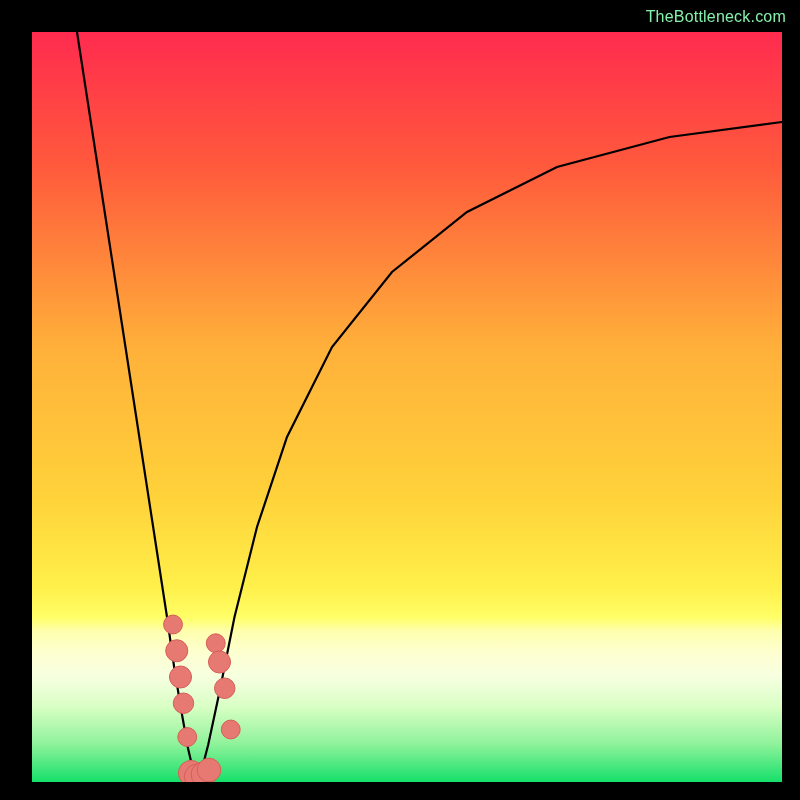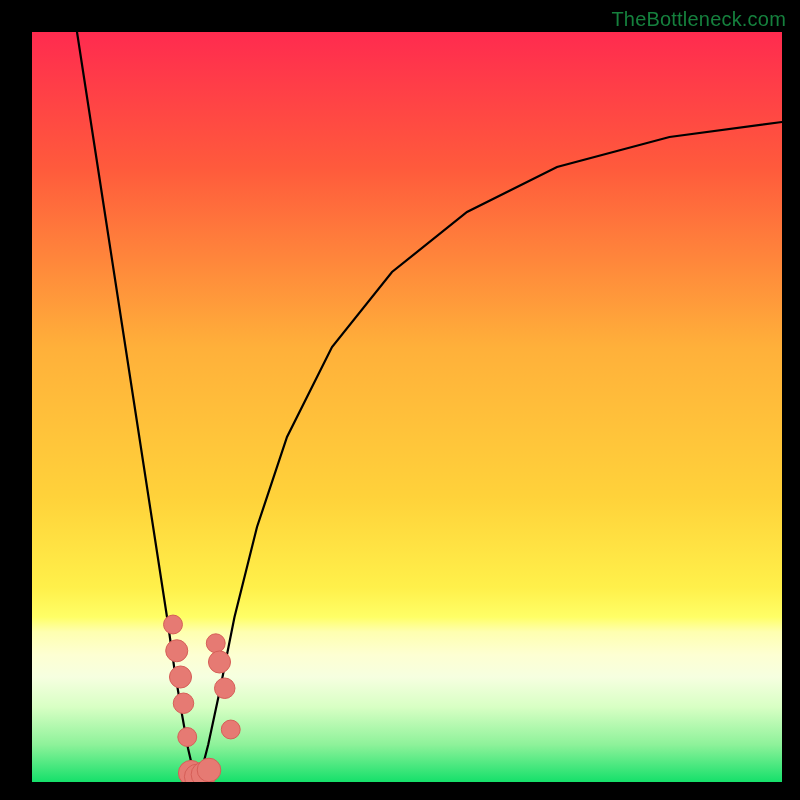--- a/index.html
+++ b/index.html
@@ -24,22 +24,22 @@
     left: 32px;
     top: 32px;
     width: 750px;
     height: 750px;
     overflow: hidden;
   }
   .attribution {
     position: absolute;
     top: 8px;
     right: 14px;
-    color: #15803d;
-    font-size: 20px;
+    color: #86efac;
+    font-size: 16px;
     letter-spacing: 0.2px;
   }
   svg { display: block; }
 </style>
 </head>
 <body>
 
 <div class="frame">
   <div class="plot-area">
     <svg id="chart-svg" width="750" height="750" viewBox="0 0 750 750">

